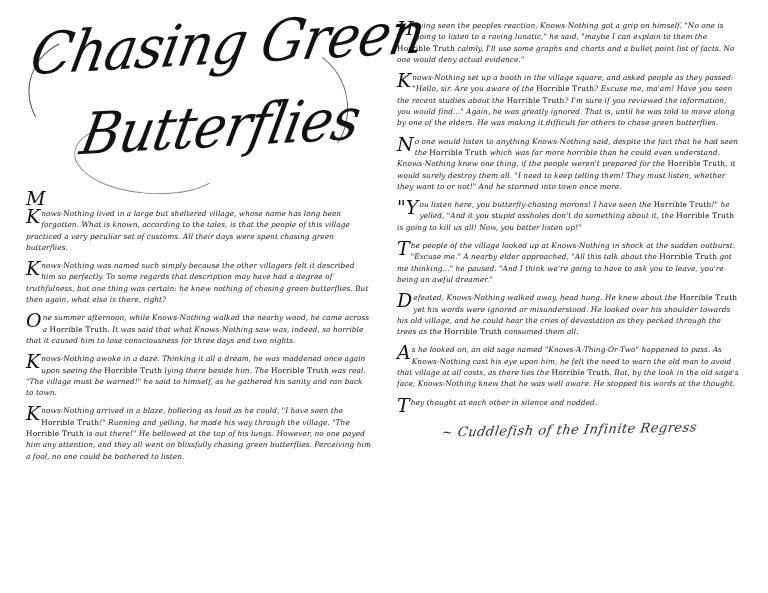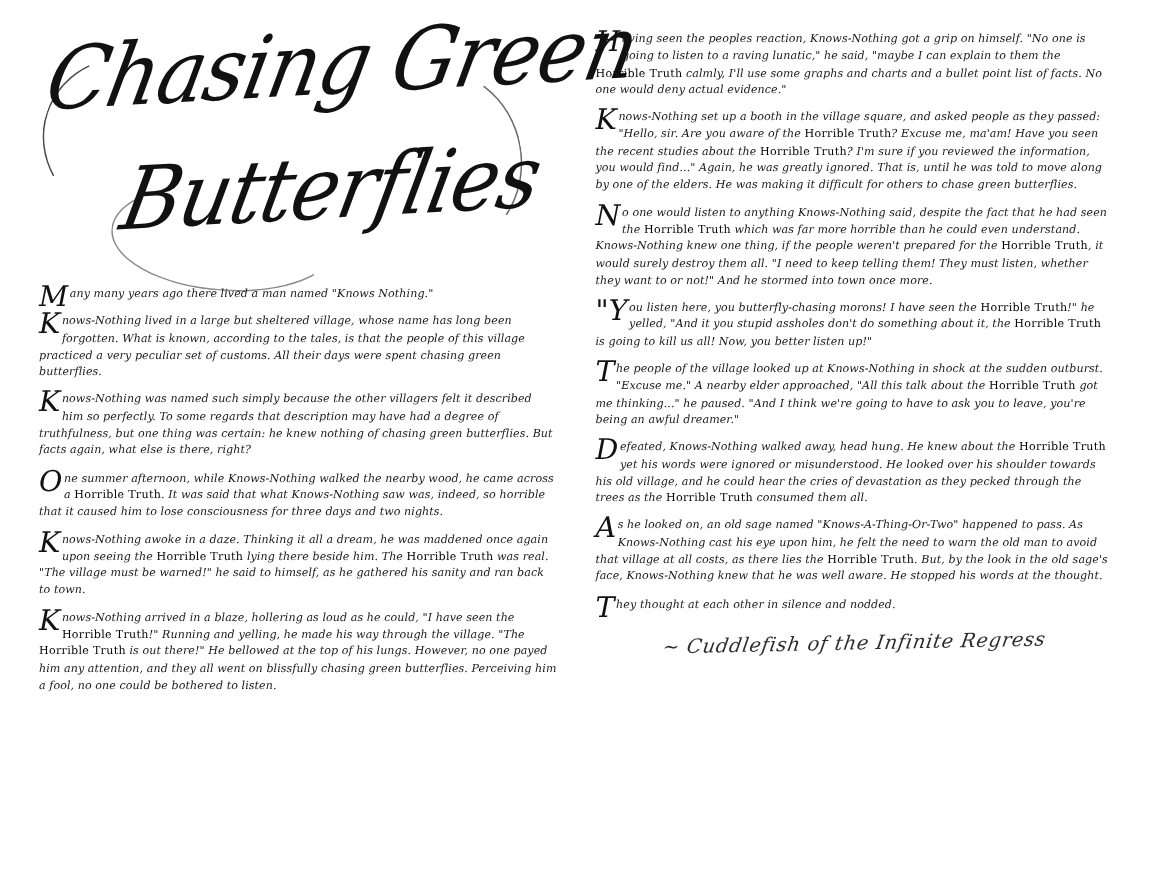--- a/index.html
+++ b/index.html
@@ -154,23 +154,23 @@
 
     <div class="title-block">
       <div class="swash swash-a"></div>
       <div class="swash swash-b"></div>
       <div class="swash swash-c"></div>
       <div class="title-line title-line-1">Chasing Green</div>
       <div class="title-line title-line-2">Butterflies</div>
     </div>
 
     <div id="left-body">
-        <p class="para"><span class="drop">M</span><span class="rest">any many years ago there lived a man named "Knows Nothing."</span></p>
+        <p class="para"><span class="drop">M</span></p>
         <p class="para"><span class="drop">K</span><span class="rest">nows-Nothing lived in a large but sheltered village, whose name has long been forgotten. What is known, according to the tales, is that the people of this village practiced a very peculiar set of customs. All their days were spent chasing green butterflies.</span></p>
-        <p class="para"><span class="drop">K</span><span class="rest">nows-Nothing was named such simply because the other villagers felt it described him so perfectly. To some regards that description may have had a degree of truthfulness, but one thing was certain: he knew nothing of chasing green butterflies. But facts again, what else is there, right?</span></p>
+        <p class="para"><span class="drop">K</span><span class="rest">nows-Nothing was named such simply because the other villagers felt it described him so perfectly. To some regards that description may have had a degree of truthfulness, but one thing was certain: he knew nothing of chasing green butterflies. But then again, what else is there, right?</span></p>
         <p class="para"><span class="drop">O</span><span class="rest">ne summer afternoon, while Knows-Nothing walked the nearby wood, he came across a <span class="ht">Horrible Truth</span>. It was said that what Knows-Nothing saw was, indeed, so horrible that it caused him to lose consciousness for three days and two nights.</span></p>
         <p class="para"><span class="drop">K</span><span class="rest">nows-Nothing awoke in a daze. Thinking it all a dream, he was maddened once again upon seeing the <span class="ht">Horrible Truth</span> lying there beside him. The <span class="ht">Horrible Truth</span> was real. "The village must be warned!" he said to himself, as he gathered his sanity and ran back to town.</span></p>
         <p class="para"><span class="drop">K</span><span class="rest">nows-Nothing arrived in a blaze, hollering as loud as he could, "I have seen the <span class="ht">Horrible Truth</span>!" Running and yelling, he made his way through the village. "The <span class="ht">Horrible Truth</span> is out there!" He bellowed at the top of his lungs. However, no one payed him any attention, and they all went on blissfully chasing green butterflies. Perceiving him a fool, no one could be bothered to listen.</span></p>
       </div>
   </div>
 
   <div class="col col-right">
     <div id="right-body">
         <p class="para"><span class="drop">H</span><span class="rest">aving seen the peoples reaction, Knows-Nothing got a grip on himself. "No one is going to listen to a raving lunatic," he said, "maybe I can explain to them the <span class="ht">Horrible Truth</span> calmly, I'll use some graphs and charts and a bullet point list of facts. No one would deny actual evidence."</span></p>
         <p class="para"><span class="drop">K</span><span class="rest">nows-Nothing set up a booth in the village square, and asked people as they passed: "Hello, sir. Are you aware of the <span class="ht">Horrible Truth</span>? Excuse me, ma'am! Have you seen the recent studies about the <span class="ht">Horrible Truth</span>? I'm sure if you reviewed the information, you would find..." Again, he was greatly ignored. That is, until he was told to move along by one of the elders. He was making it difficult for others to chase green butterflies.</span></p>

